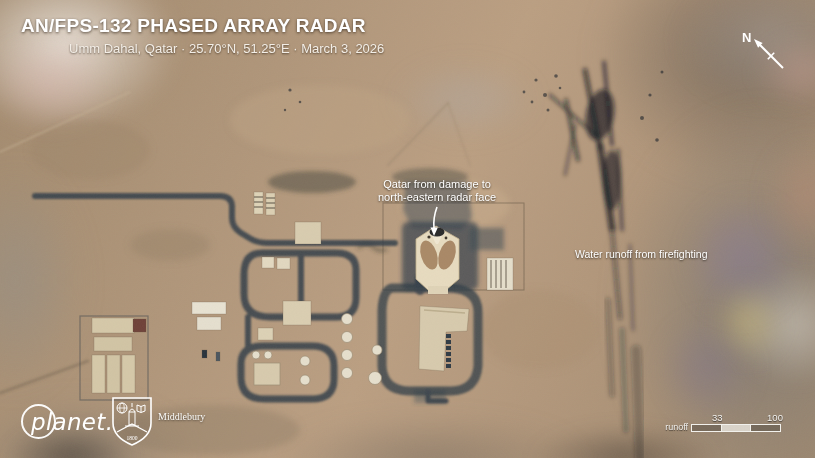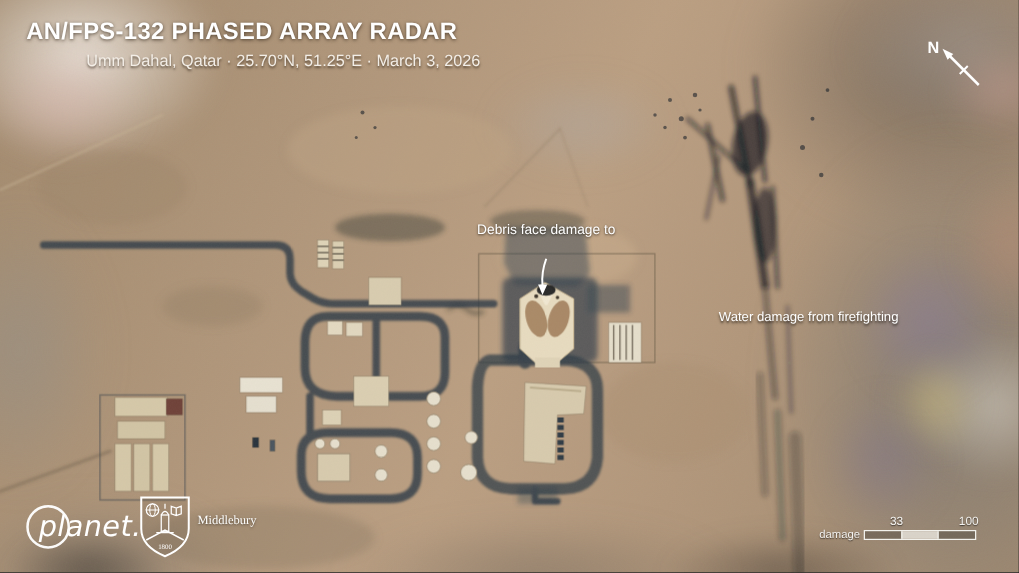--- a/index.html
+++ b/index.html
@@ -247,38 +247,39 @@
         <circle cx="285" cy="110" r="1.2"></circle>
     </g>
 
     <rect width="815" height="458" filter="url(#grain)"></rect>
   </svg>
 
   <div class="overlay title">AN/FPS-132 PHASED ARRAY RADAR</div>
   <div class="overlay subtitle">Umm Dahal, Qatar · 25.70°N, 51.25°E · March 3, 2026</div>
 
   <div class="overlay anno anno-debris">
-    <div>Debris face damage to</div>
+    <div>Qatar from damage to</div>
+    <div>north-eastern radar face</div>
   </div>
   <svg class="overlay" style="left:425px;top:205px" width="24" height="34">
     <path d="M12,2 Q8,13 9,23" stroke="#fff" stroke-width="1.6" fill="none"></path>
     <polygon points="9,31 5.5,22.5 12.8,22.5" fill="#fff"></polygon>
   </svg>
 
-  <div class="overlay anno anno-water">Water damage from firefighting</div>
+  <div class="overlay anno anno-water">Water runoff from firefighting</div>
 
   <svg class="overlay north" viewBox="0 0 62 58">
     <text x="14" y="22" fill="#fff" font-family="Liberation Sans,sans-serif" font-size="13" font-weight="bold">N</text>
     <line x1="55" y1="48" x2="31" y2="24" stroke="#fff" stroke-width="2"></line>
     <polygon points="26,19 34.6,23.1 30.1,27.7" fill="#fff"></polygon>
     <line x1="39.8" y1="39.2" x2="46.2" y2="32.8" stroke="#fff" stroke-width="1.6"></line>
   </svg>
 
   <div class="overlay scalebar">
-    <span class="sb-unit">damage</span>
+    <span class="sb-unit">runoff</span>
     <span class="sb-mid">33</span>
     <span class="sb-end">100</span>
     <div class="sb-track">
       <div class="sb-seg s1"></div>
       <div class="sb-seg s2"></div>
       <div class="sb-seg s3"></div>
     </div>
   </div>
 
   <div class="overlay planet">

